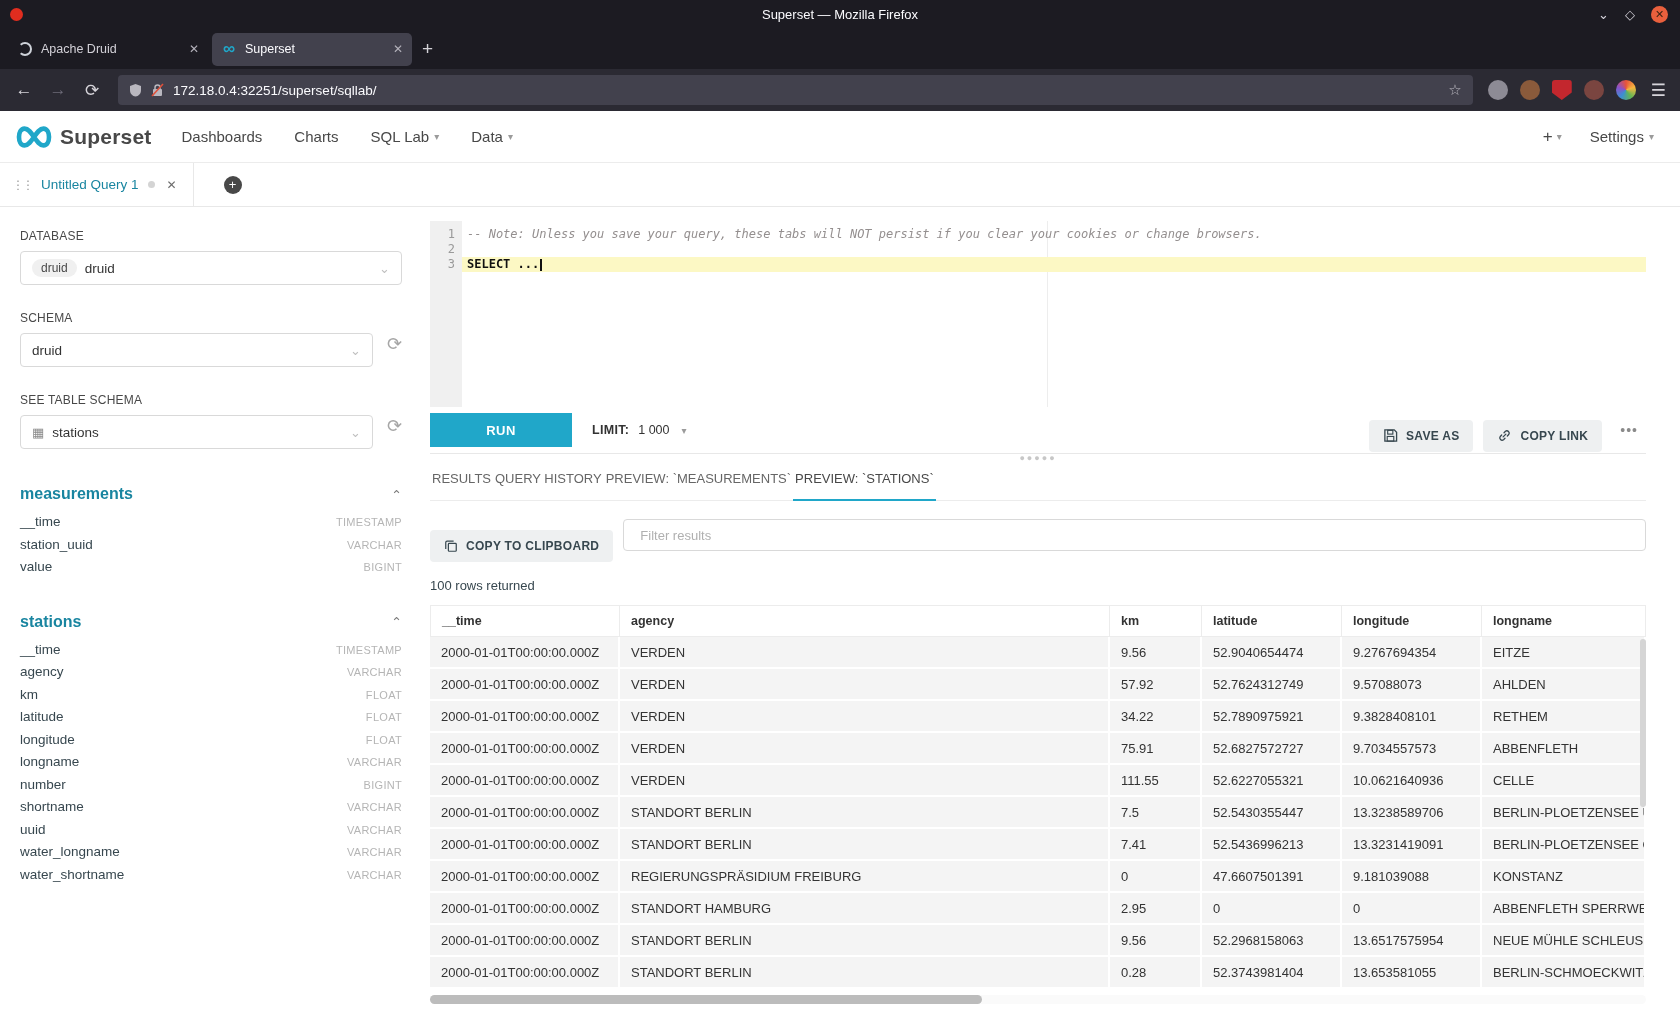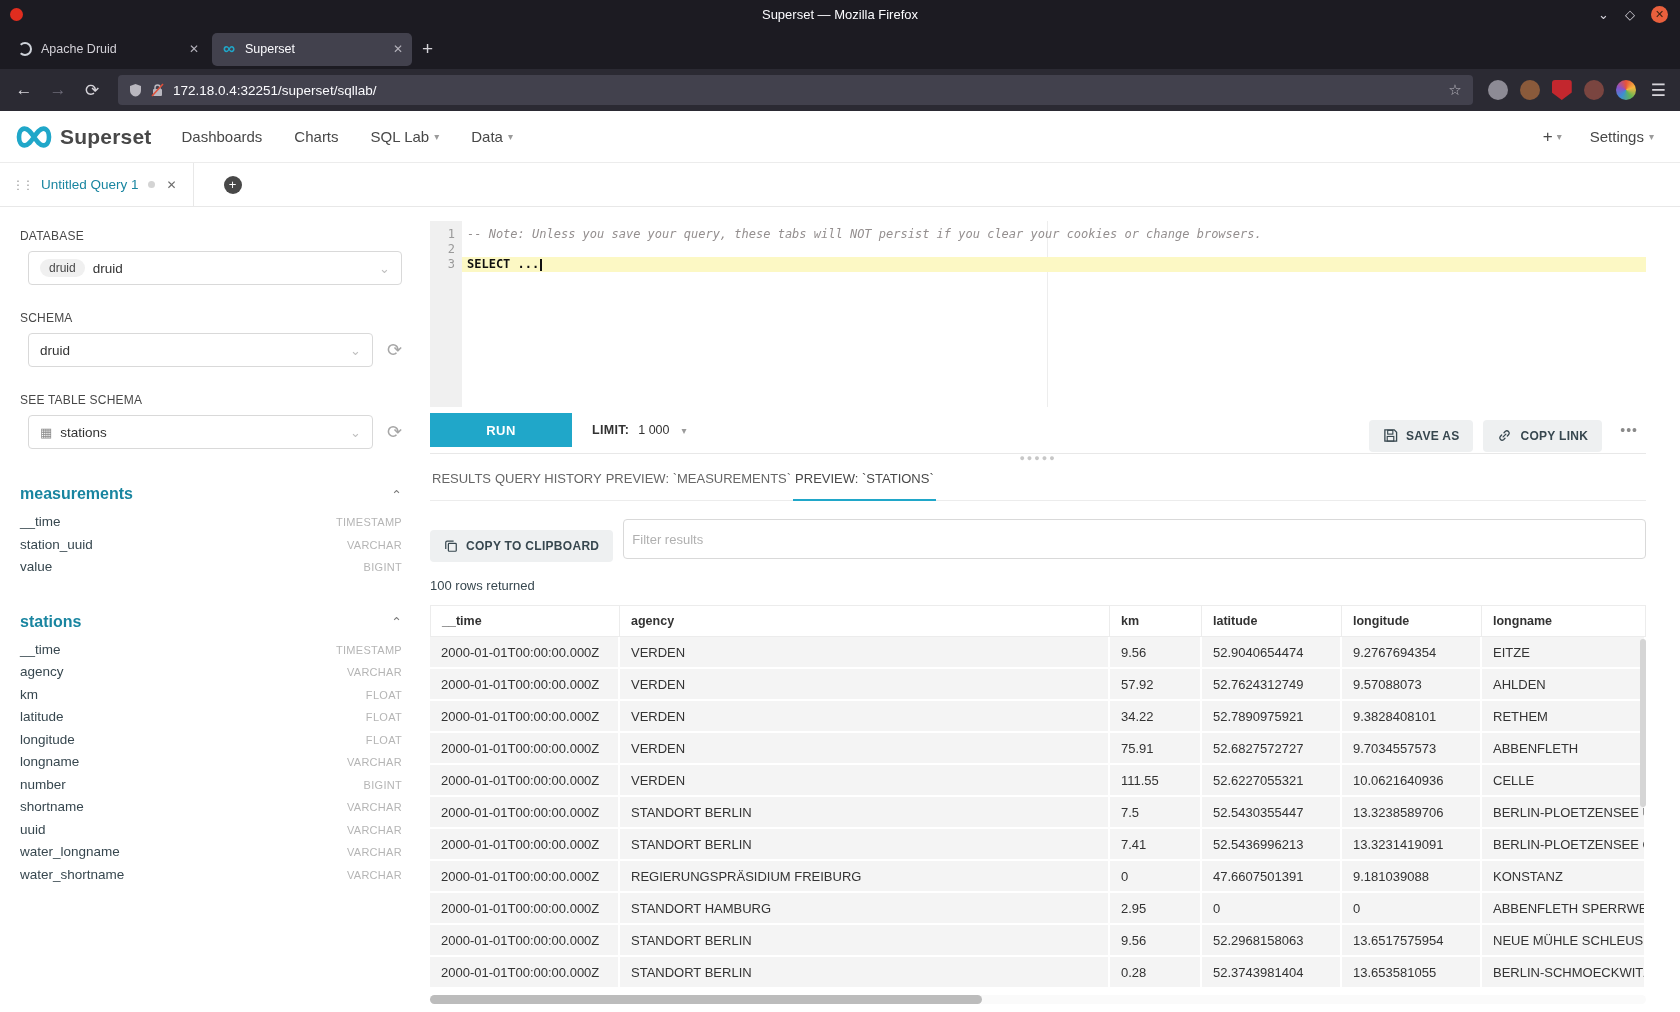--- a/index.html
+++ b/index.html
@@ -53,21 +53,21 @@
   .drag-dots { color:#9a9a9a; font-size:12px; letter-spacing:-2px; }
   .querytab-label { color:#1985a0; font-size:13.5px; }
   .unsaved-dot { width:7px; height:7px; border-radius:50%; background:#d4d4d4; }
   .querytab-close { color:#6b6b6b; font-size:12px; margin-left:3px; }
   .add-query { width:18px; height:18px; border-radius:50%; background:#484848; color:#fff; font-size:13px; display:flex; align-items:center; justify-content:center; margin-left:30px; }
 
   
   .main { display:flex; height:805px; }
   .sidebar { width:430px; flex-shrink:0; padding:22px 28px 0 20px; }
   .field-label { font-size:12px; color:#484848; margin-bottom:8px; letter-spacing:.2px; }
-  .select-row { display:flex; align-items:center; gap:14px; margin-bottom:26px;margin-left:8px; }
+  .select-row { display:flex; align-items:flex-start; gap:14px; margin-bottom:26px; }
   .select { flex:1; height:34px; border:1px solid #d9d9d9; border-radius:4px; background:#fff; display:flex; align-items:center; gap:8px; padding:0 11px; font-size:13.5px; color:#333; }
   .select .chev { margin-left:auto; color:#bfbfbf; font-size:13px; }
   .badge { background:#f0f0f0; border-radius:10px; padding:2px 9px; font-size:12px; color:#484848; }
   .refresh-icon { color:#a6a6a6; font-size:18px; }
   .grid-glyph { color:#8b8b8b; font-size:13px; }
   .schema-section { margin-bottom:34px; }
   .section-header { display:flex; justify-content:space-between; align-items:center; margin-bottom:8px; }
   .section-name { color:#1985a0; font-size:16px; font-weight:bold; }
   .chev-up { display:inline-block; transform:rotate(180deg); color:#7b7b7b; font-size:13px; }
   .col-row { display:flex; justify-content:space-between; align-items:baseline; line-height:22.5px; }
@@ -95,21 +95,21 @@
   .more-btn { color:#8a8a8a; font-size:14px; letter-spacing:1px; padding:0 8px; background:none; border:none; }
 
   .splitter { border-top:1px solid #e8e8e8; height:12px; position:relative; }
   .grip { position:absolute; left:50%; top:0; transform:translateX(-50%); color:#c7c7c7; font-size:9px; letter-spacing:2px; line-height:8px; }
 
   .result-tabs { display:flex; border-bottom:1px solid #ececec; }
   .rtab { font-size:13px; color:#666; padding:6px 2px 13px; margin-bottom:-1px; }
   .rtab.active { color:#484848; border-bottom:2px solid #20a7c9; }
 
   .result-actions { display:flex; gap:10px; margin-top:18px; }
-  .filter-input { flex:1; height:40px; border:1px solid #d9d9d9; border-radius:4px; padding:0 8px; font-size:13px; color:#333; font-family:inherit; outline:none; }
+  .filter-input { flex:1; height:32px; border:1px solid #d9d9d9; border-radius:4px; padding:0 16px; font-size:13px; color:#333; font-family:inherit; outline:none; }
   .filter-input::placeholder { color:#b0b0b0; }
 
   .rowcount { font-size:13px; color:#37474f; margin:16px 0 12px; }
 
   .grid-row { display:grid; grid-template-columns:190px 490px 92px 140px 140px minmax(140px,1fr); }
   .rtable { position:relative; }
   .th { background:#fff; border:1px solid #ececec; border-left:none; height:32px; display:flex; align-items:center; padding:0 11px; font-size:12.5px; font-weight:bold; color:#333; white-space:nowrap; overflow:hidden; }
   .rtable-header .th:first-child { border-left:1px solid #ececec; }
   .td { background:#f4f4f4; height:32px; display:flex; align-items:center; padding:0 11px; font-size:13px; color:#333; border-right:2px solid #fff; border-bottom:2px solid #fff; white-space:nowrap; overflow:hidden; }
   .vscroll-thumb { position:absolute; right:0; top:34px; width:6px; height:168px; background:#d5d5d5; border-radius:3px; }

